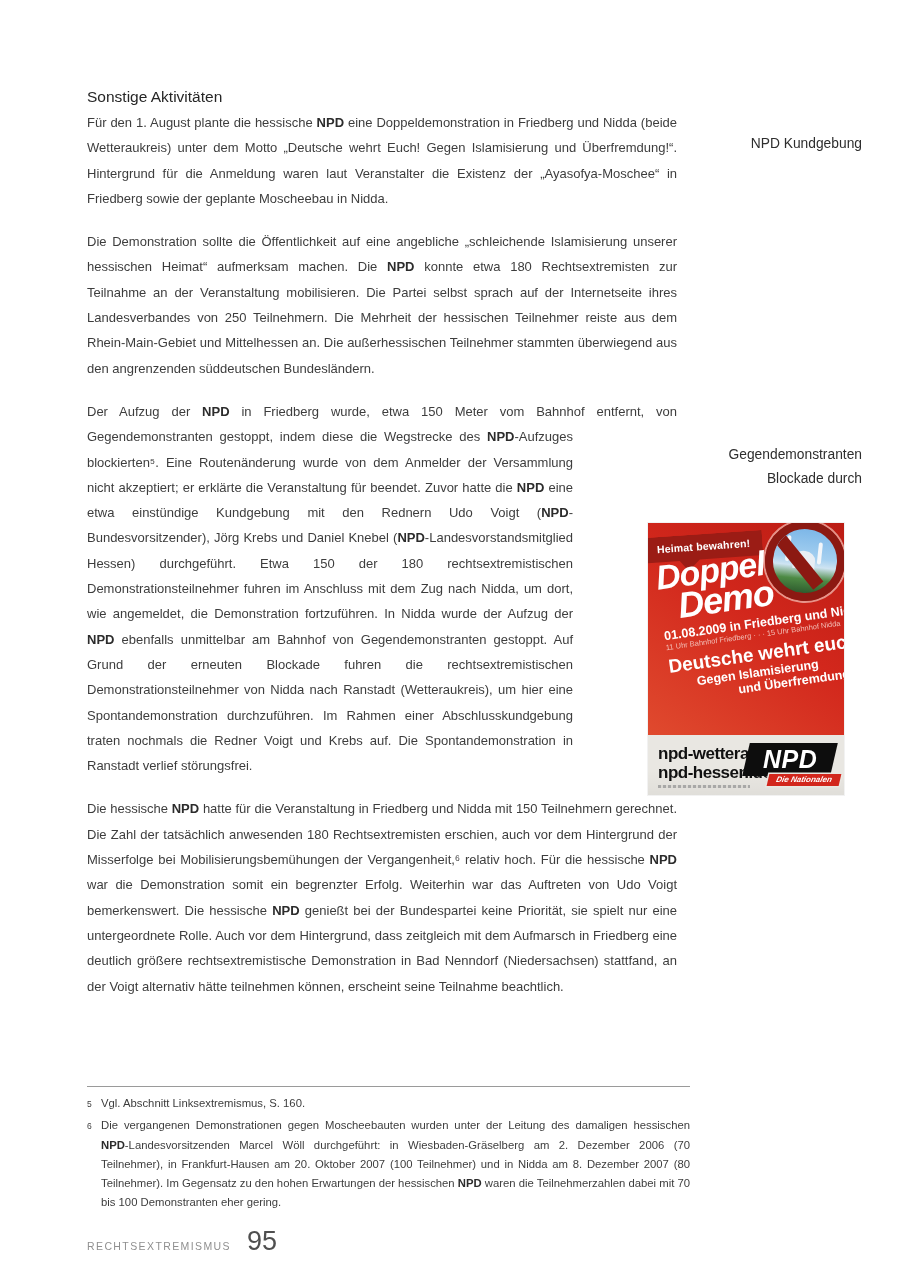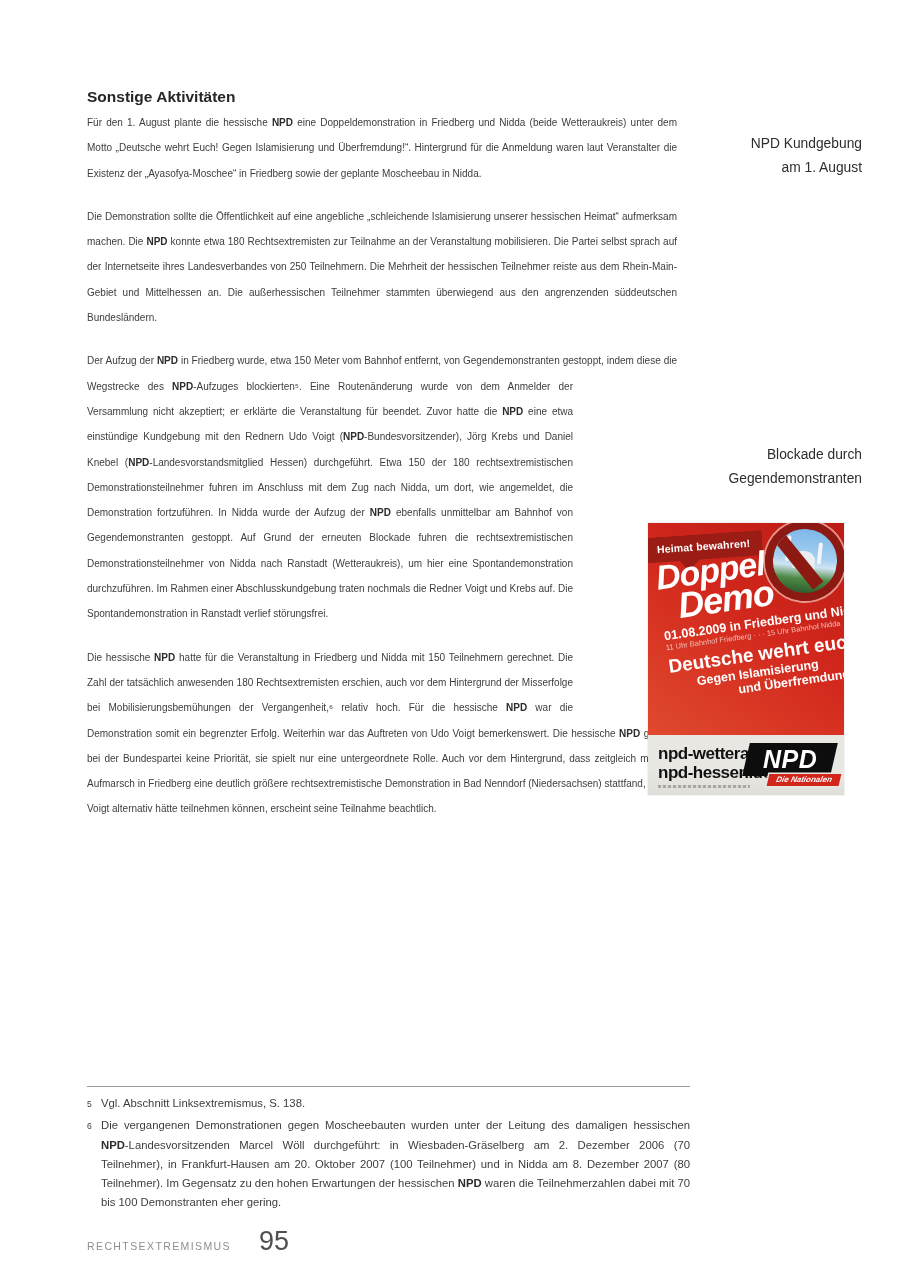--- a/index.html
+++ b/index.html
@@ -6,24 +6,24 @@
   .page{
     position:relative;width:900px;height:1272px;margin:0 auto;
     background:#ffffff;overflow:hidden;
     font-family:"Liberation Sans",sans-serif;color:#3d3d3d;
   }
   
   .main-col{
     position:absolute;left:87px;top:84px;width:590px;
   }
   .doc-heading{
-    font-size:15.5px;font-weight:700;color:#262626;line-height:26px;margin:0;
+    font-size:15.5px;font-weight:400;color:#262626;line-height:26px;margin:0;
   }
   .para{
-    margin:0 0 18px 0;font-size:10px;line-height:25.3px;
+    margin:0 0 18px 0;font-size:13px;line-height:25.3px;
     text-align:justify;hyphens:auto;-webkit-hyphens:auto;color:#3d3d3d;
   }
   .para .b{font-weight:700;color:#2c2c2c;}
   .para:last-child{margin-bottom:16px;}
   
   .poster-float{
     float:right;width:104px;height:352px;
     shape-outside:inset(50px 0 0 0);
   }
   
@@ -111,44 +111,43 @@
     text-align:justify;color:#3d3d3d;margin-bottom:3px;
   }
   .footnote .marker{position:absolute;left:0;top:1px;font-size:8.5px;color:#3d3d3d;}
   .footnote .b{font-weight:700;color:#2c2c2c;}
   
   .footer{
     position:absolute;left:87px;right:57px;top:1226px;
     display:flex;justify-content:space-between;align-items:baseline;
   }
   .footer-left{font-size:11px;letter-spacing:3.4px;color:#a2a2a2;}
-  .footer-right{display:flex;align-items:baseline;gap:28px;text-align:right;}
+  .footer-right{display:flex;align-items:baseline;gap:16px;text-align:right;}
   .footer-section{font-size:10.5px;letter-spacing:1.4px;color:#8f8f8f;}
   .footer-page{font-size:27px;color:#4f4f4f;}
 </style>
 </head>
 <body>
 
 <div class="page">
 
   <div class="main-col">
     <h2 class="doc-heading">Sonstige Aktivitäten</h2>
     <p class="para"><span>Für den 1. August plante die hessische </span><span class="b">NPD</span><span> eine Doppeldemonstration in Friedberg und Nidda (beide Wetteraukreis) unter dem Motto „Deutsche wehrt Euch! Gegen Islamisierung und Überfremdung!“. Hintergrund für die Anmeldung waren laut Veranstalter die Existenz der „Ayasofya-Moschee“ in Friedberg sowie der geplante Moscheebau in Nidda.</span></p>
     <p class="para"><span>Die Demonstration sollte die Öffentlichkeit auf eine angebliche „schleichende Islamisierung unserer hessischen Heimat“ aufmerksam machen. Die </span><span class="b">NPD</span><span> konnte etwa 180 Rechtsextremisten zur Teilnahme an der Veranstaltung mobilisieren. Die Partei selbst sprach auf der Internetseite ihres Landesverbandes von 250 Teilnehmern. Die Mehrheit der hessischen Teilnehmer reiste aus dem Rhein-Main-Gebiet und Mittelhessen an. Die außerhessischen Teilnehmer stammten überwiegend aus den angrenzenden süddeutschen Bundesländern.</span></p>
     <p class="para"><span class="poster-float"></span><span><span>Der Aufzug der </span><span class="b">NPD</span><span> in Friedberg wurde, etwa 150 Meter vom Bahnhof entfernt, von Gegendemonstranten gestoppt, indem diese die Wegstrecke des </span><span class="b">NPD</span><span>-Aufzuges blockierten⁵. Eine Routenänderung wurde von dem Anmelder der Versammlung nicht akzeptiert; er erklärte die Veranstaltung für beendet. Zuvor hatte die </span><span class="b">NPD</span><span> eine etwa einstündige Kundgebung mit den Rednern Udo Voigt (</span><span class="b">NPD</span><span>-Bundesvorsitzender), Jörg Krebs und Daniel Knebel (</span><span class="b">NPD</span><span>-Landesvorstandsmitglied Hessen) durchgeführt. Etwa 150 der 180 rechtsextremistischen Demonstrationsteilnehmer fuhren im Anschluss mit dem Zug nach Nidda, um dort, wie angemeldet, die Demonstration fortzuführen. In Nidda wurde der Aufzug der </span><span class="b">NPD</span><span> ebenfalls unmittelbar am Bahnhof von Gegendemonstranten gestoppt. Auf Grund der erneuten Blockade fuhren die rechtsextremistischen Demonstrationsteilnehmer von Nidda nach Ranstadt (Wetteraukreis), um hier eine Spontandemonstration durchzuführen. Im Rahmen einer Abschlusskundgebung traten nochmals die Redner Voigt und Krebs auf. Die Spontandemonstration in Ranstadt verlief störungsfrei.</span></span></p>
     <p class="para"><span>Die hessische </span><span class="b">NPD</span><span> hatte für die Veranstaltung in Friedberg und Nidda mit 150 Teilnehmern gerechnet. Die Zahl der tatsächlich anwesenden 180 Rechtsextremisten erschien, auch vor dem Hintergrund der Misserfolge bei Mobilisierungsbemühungen der Vergangenheit,⁶ relativ hoch. Für die hessische </span><span class="b">NPD</span><span> war die Demonstration somit ein begrenzter Erfolg. Weiterhin war das Auftreten von Udo Voigt bemerkenswert. Die hessische </span><span class="b">NPD</span><span> genießt bei der Bundespartei keine Priorität, sie spielt nur eine untergeordnete Rolle. Auch vor dem Hintergrund, dass zeitgleich mit dem Aufmarsch in Friedberg eine deutlich größere rechtsextremistische Demonstration in Bad Nenndorf (Niedersachsen) stattfand, an der Voigt alternativ hätte teilnehmen können, erscheint seine Teilnahme beachtlich.</span></p>
   </div>
 
   <div class="margin-note n1">
     <div>NPD Kundgebung</div>
-    <div>am 1. August</div>
   </div>
   <div class="margin-note n2">
+    <div>Gegendemonstranten</div>
     <div>Blockade durch</div>
-    <div>Gegendemonstranten</div>
   </div>
 
   <div class="poster">
     <div class="poster-red">
       <div class="poster-banner">
         <span>Heimat bewahren!</span>
       </div>
       <div class="nosign">
         <div class="minaret m1"></div>
         <div class="minaret m2"></div>
@@ -177,21 +176,21 @@
           <span>Die Nationalen</span>
         </div>
       </div>
     </div>
   </div>
 
   <div class="footnotes">
     <div class="fn-rule"></div>
     <div class="footnote">
       <span class="marker">5</span>
-      <span><span>Vgl. Abschnitt Linksextremismus, S. 138.</span></span>
+      <span><span>Vgl. Abschnitt Linksextremismus, S. 160.</span></span>
     </div>
     <div class="footnote">
       <span class="marker">6</span>
       <span><span>Die vergangenen Demonstrationen gegen Moscheebauten wurden unter der Leitung des damaligen hessischen </span><span class="b">NPD</span><span>-Landesvorsitzenden Marcel Wöll durchgeführt: in Wiesbaden-Gräselberg am 2. Dezember 2006 (70 Teilnehmer), in Frankfurt-Hausen am 20. Oktober 2007 (100 Teilnehmer) und in Nidda am 8. Dezember 2007 (80 Teilnehmer). Im Gegensatz zu den hohen Erwartungen der hessischen </span><span class="b">NPD</span><span> waren die Teilnehmerzahlen dabei mit 70 bis 100 Demonstranten eher gering.</span></span>
     </div>
   </div>
 
   <div class="footer">
     <div class="footer-right">
       <span class="footer-section">RECHTSEXTREMISMUS</span>

